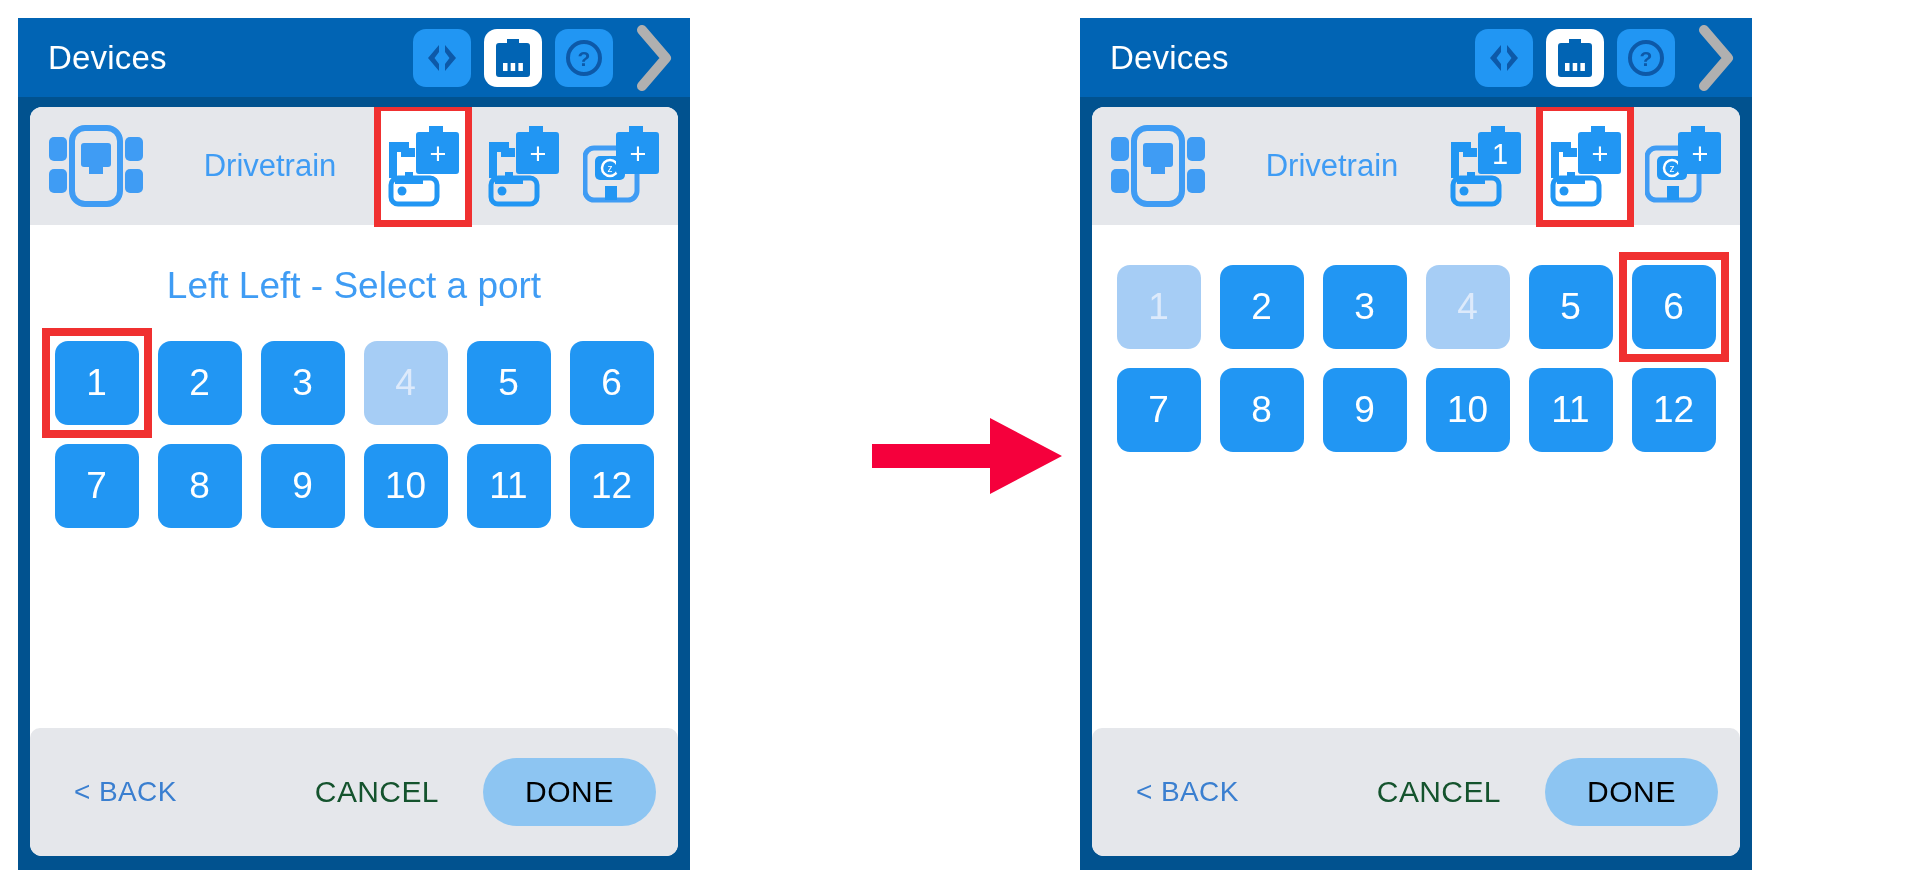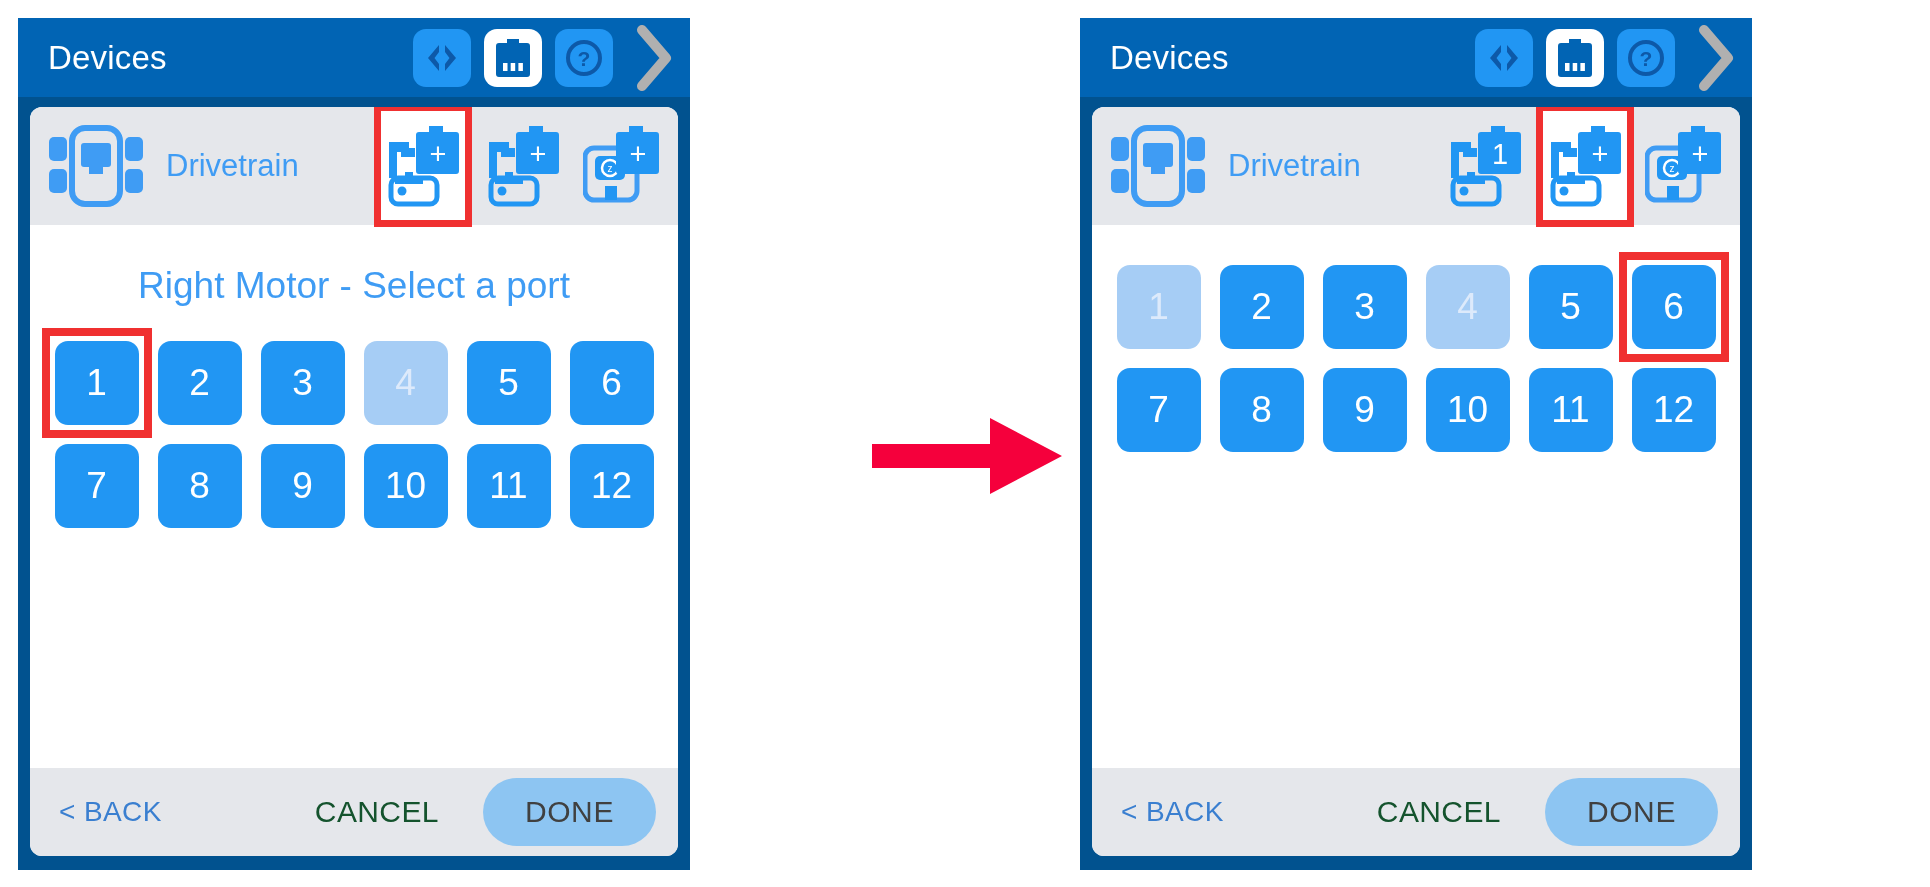--- a/index.html
+++ b/index.html
@@ -70,20 +70,21 @@
 
   
   .device-row {
     background: #e5e7eb;
     height: 118px;
     display: flex;
     align-items: center;
     padding: 0 6px 0 18px;
     flex: 0 0 auto;
     position: relative;
+    text-align: center;
   }
   .device-name {
     color: #3f9cf4;
     font-size: 31px;
     margin-left: 22px;
     flex: 1 1 auto;
     white-space: nowrap;
   }
   .slot-list { display: flex; align-items: center; gap: 2px; height: 100%; }
   .slot {
@@ -133,44 +134,45 @@
   .port .hl-box {
     position: absolute;
     left: -13px; top: -13px; right: -13px; bottom: -13px;
     border: 8px solid #f03030;
     pointer-events: none;
   }
 
   
   .card-footer {
     background: #e5e7eb;
-    height: 88px;
+    height: 128px;
     display: flex;
     align-items: center;
-    padding: 0 22px 0 29px;
+    padding: 0 22px 0 44px;
     flex: 0 0 auto;
     position: relative;
+    border-radius: 10px;
   }
   .btn-back {
     color: #3a7fd0;
     font-size: 28px;
     letter-spacing: .4px;
     white-space: nowrap;
   }
   .footer-spacer { flex: 1 1 auto; }
   .btn-cancel {
     color: #14532d;
     font-size: 30px;
     letter-spacing: .4px;
     white-space: nowrap;
     margin-right: 44px;
   }
   .btn-done {
     background: #8dc5f2;
-    color: #404040;
+    color: #000000;
     font-size: 30px;
     letter-spacing: .6px;
     border-radius: 34px;
     padding: 17px 42px;
     white-space: nowrap;
   }
 
   
   .arrow {
     position: absolute;
@@ -391,21 +393,21 @@
        <circle cx="27" cy="46" r="8" fill="none" stroke="#ffffff" stroke-width="2.5"></circle>
        <text x="27" y="50" font-family="Liberation Sans, sans-serif" font-size="10" fill="#ffffff" text-anchor="middle">z</text>
        <path d="M22 64 h12 v14 h-12 z" fill="#2196f3"></path>
     <path d="M46 4 h14 v6 h13 a3 3 0 0 1 3 3 v36 a3 3 0 0 1 -3 3 h-37 a3 3 0 0 1 -3 -3 v-36 a3 3 0 0 1 3 -3 h10 z" fill="#2196f3"></path>
     <text x="55" y="42" font-family="Liberation Sans, sans-serif" font-size="29" fill="#ffffff" text-anchor="middle">+</text>
   </svg>
             </div>
           </div>
         </div>
         <div class="card-body">
-          <div class="prompt">Right Motor - Select a port</div>
+          <div class="prompt">Left Left - Select a port</div>
           <div class="port-grid">
             <div class="port">
               <span>1</span>
               <span class="hl-box"></span>
             </div>
             <div class="port">
               <span>2</span>
             </div>
             <div class="port">
               <span>3</span>

